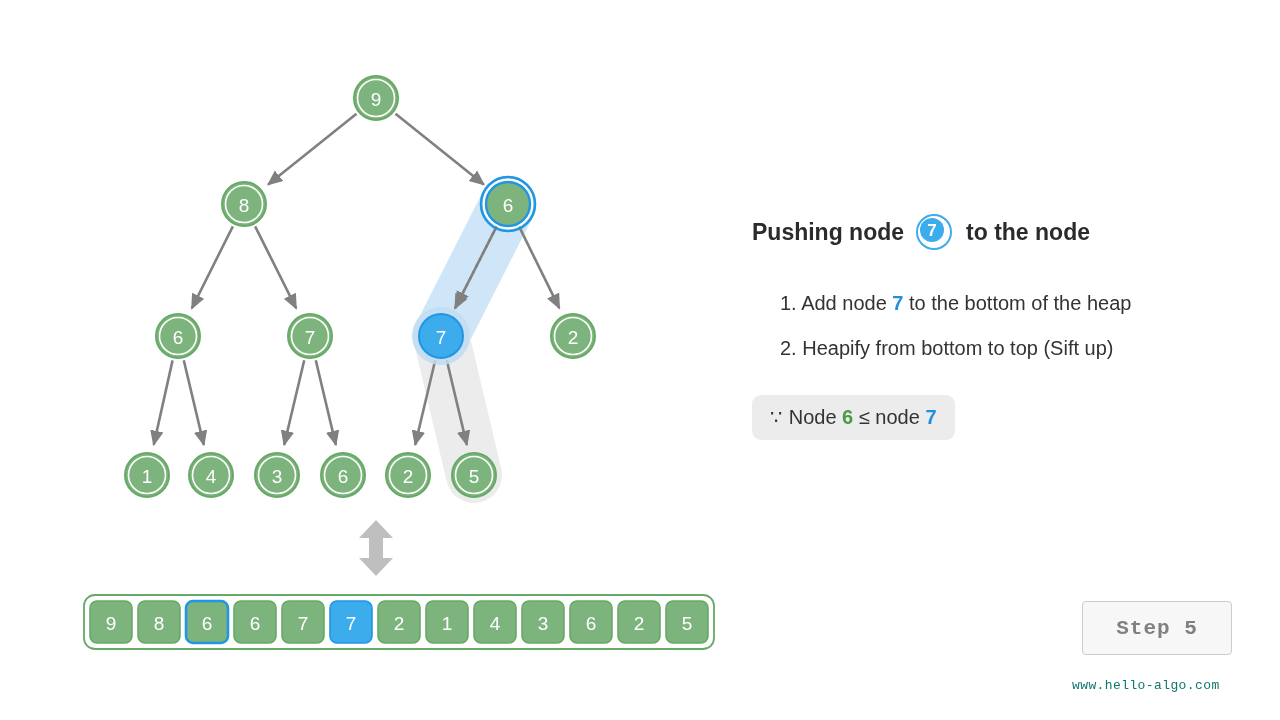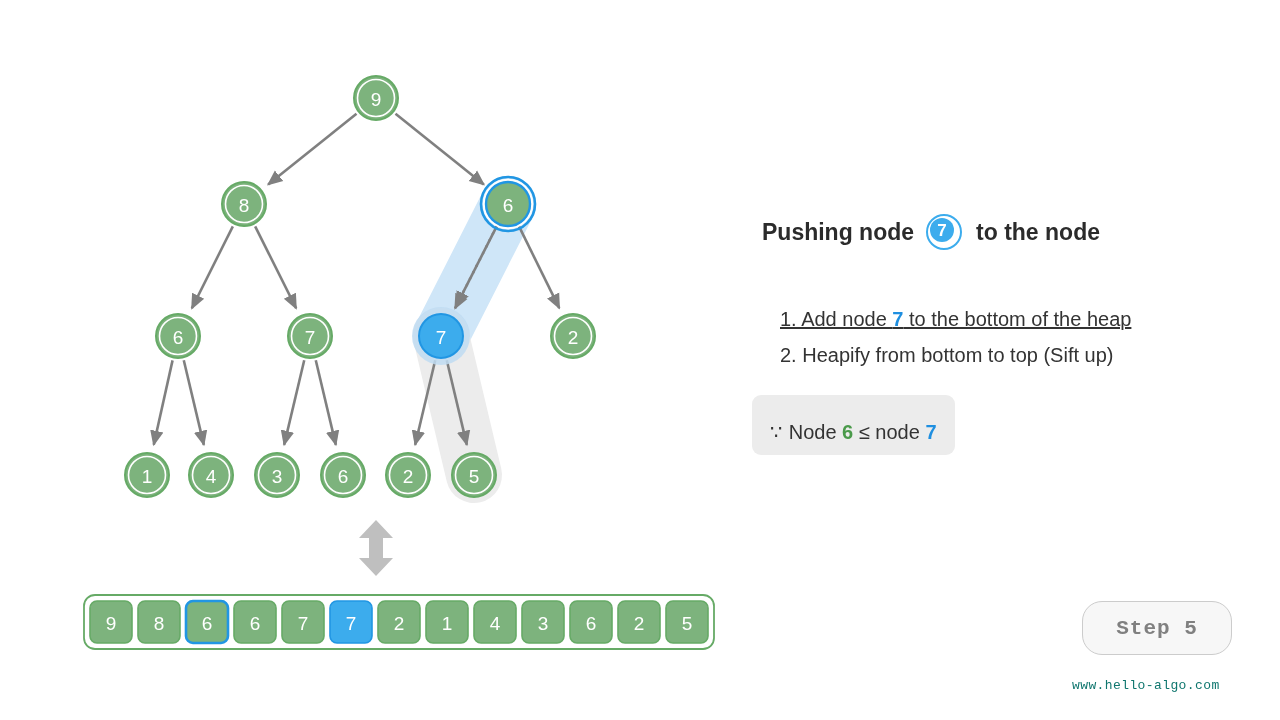--- a/index.html
+++ b/index.html
@@ -21,56 +21,56 @@
     font-family:"Liberation Sans","DejaVu Sans",sans-serif;
     font-size:19px;fill:#ffffff;text-anchor:middle;dominant-baseline:central;
   }
 
   
   #panel{position:absolute;left:752px;top:0;width:528px;height:720px;}
 
   .title{
     position:absolute;left:0;top:214px;
     font-size:23px;font-weight:bold;color:#2b2b2b;
-    white-space:nowrap;display:flex;align-items:center;margin-left:10px;
+    white-space:nowrap;display:flex;align-items:center;
   }
   .title .t-seg{display:inline-block;}
   .badge{
     display:inline-block;position:relative;width:36px;height:36px;
     margin:0 14px 0 12px;vertical-align:middle;
   }
   .badge .ring{
     position:absolute;left:0;top:0;width:32px;height:32px;border-radius:50%;
     border:2px solid #3caced;background:#ffffff;
   }
   .badge .disc{
     position:absolute;left:4px;top:4px;width:24px;height:24px;border-radius:50%;
     background:#3caced;color:#ffffff;font-size:17px;font-weight:bold;
     display:flex;align-items:center;justify-content:center;line-height:1;
   }
 
   .step-line{
     position:absolute;font-size:20px;color:#333333;white-space:nowrap;
   }
-  #step-1{left:28px;top:308px;text-decoration:underline;}
-  #step-2{left:28px;top:344px;text-align:right;}
+  #step-1{left:28px;top:292px;}
+  #step-2{left:28px;top:337px;text-align:right;}
   .num-green{color:#4a9a4a;font-weight:bold;}
   .num-blue{color:#1f8fe0;font-weight:bold;}
 
   #reason-box{
     position:absolute;left:0px;top:395px;
     background:#ececec;border-radius:9px;
-    padding:25px 18px 11px 18px;
+    padding:10px 18px 11px 18px;
     font-size:20px;color:#333333;white-space:nowrap;
   }
   #reason-box .because{margin-right:6px;letter-spacing:0px;}
 
   #step-chip{
     position:absolute;left:1082px;top:601px;width:148px;height:52px;
-    border:1px solid #cccccc;border-radius:20px;background:#f7f7f7;
+    border:1px solid #cccccc;border-radius:4px;background:#f7f7f7;
     display:flex;align-items:center;justify-content:center;
     font-family:"Liberation Mono","DejaVu Sans Mono",monospace;
     font-size:21px;font-weight:bold;color:#808080;letter-spacing:1px;
   }
   #watermark{
     position:absolute;left:1072px;top:678px;
     font-family:"Liberation Mono","DejaVu Sans Mono",monospace;
     font-size:13px;color:#0f766e;letter-spacing:.4px;
   }
 </style>

